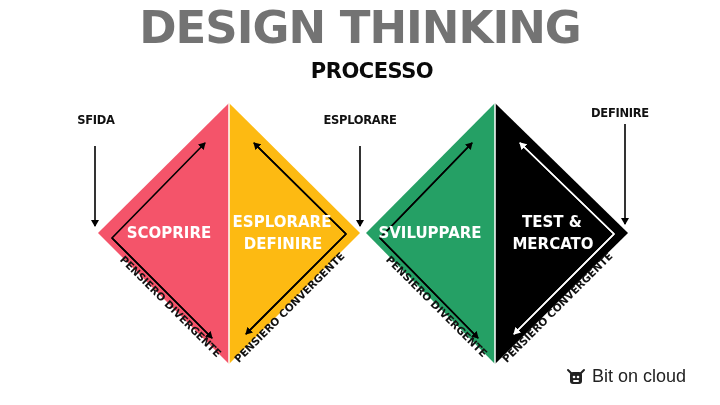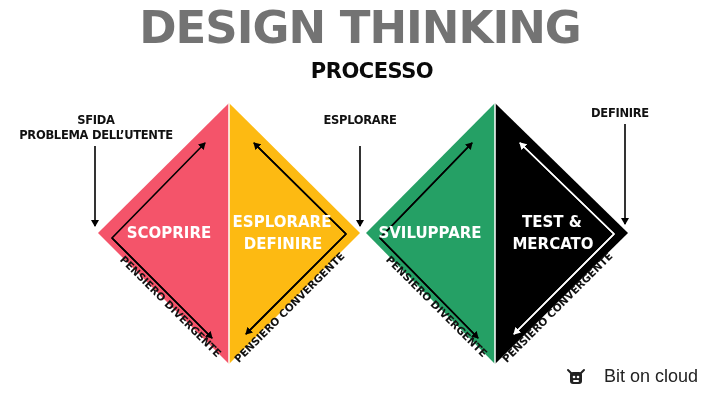--- a/index.html
+++ b/index.html
@@ -5,21 +5,21 @@
   html, body { margin:0; padding:0; }
   body { width:720px; height:405px; background:#ffffff; position:relative; overflow:hidden;
          font-family:"DejaVu Sans", "Liberation Sans", sans-serif; }
   .title { position:absolute; left:0; width:720px; top:2px; text-align:center;
            font-weight:bold; font-size:45px; letter-spacing:-1px; color:#737373; line-height:52px; }
   .subtitle { position:absolute; left:0; width:720px; top:58px; text-align:center;
               font-weight:bold; font-size:21px; color:#0a0a0a; line-height:26px; letter-spacing:-0.5px;padding-left:12px;}
   svg.diagram { position:absolute; left:0; top:0; }
   .ann { position:absolute; text-align:center; font-weight:bold; font-size:11.5px; line-height:15px;
          color:#111; letter-spacing:-0.3px; }
-  .brand { position:absolute; left:566px; top:366px; display:flex; align-items:center; gap:18px; }
+  .brand { position:absolute; left:566px; top:366px; display:flex; align-items:center; gap:6px; }
   .brand-text { font-family:"Liberation Sans", sans-serif; font-size:18px; color:#222; }
 </style>
 </head>
 <body>
 
 <div class="title">DESIGN THINKING</div>
 <div class="subtitle">PROCESSO</div>
 
 <svg class="diagram" width="720" height="405" viewBox="0 0 720 405">
   <defs>
@@ -71,21 +71,20 @@
   <g font-family="DejaVu Sans, Liberation Sans, sans-serif" font-weight="bold" fill="#111" font-size="10.5" text-anchor="middle">
     <text transform="translate(168,309) rotate(45)">PENSIERO DIVERGENTE</text>
     <text transform="translate(292,310) rotate(-45)">PENSIERO CONVERGENTE</text>
     <text transform="translate(434,309) rotate(45)">PENSIERO DIVERGENTE</text>
     <text transform="translate(560,310) rotate(-45)">PENSIERO CONVERGENTE</text>
   </g>
 </svg>
 
 <div class="ann" style="left:0px; top:113px; width:192px;">
   <div>SFIDA</div>
-  <div>PROBLEMA DELL’UTENTE</div>
 </div>
 <div class="ann" style="left:270px; top:113px; width:180px;">
   <div>ESPLORARE</div>
 </div>
 <div class="ann" style="left:570px; top:106px; width:100px;">
   <div>DEFINIRE</div>
 </div>
 
 <div class="brand">
   <svg width="20" height="18" viewBox="0 0 20 18">

